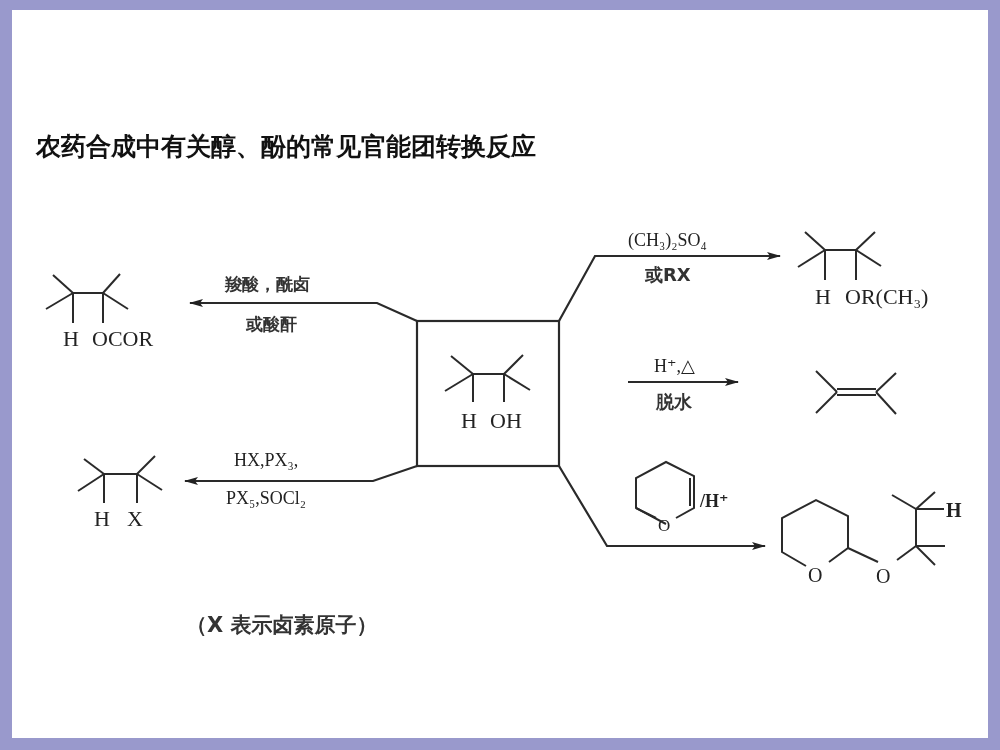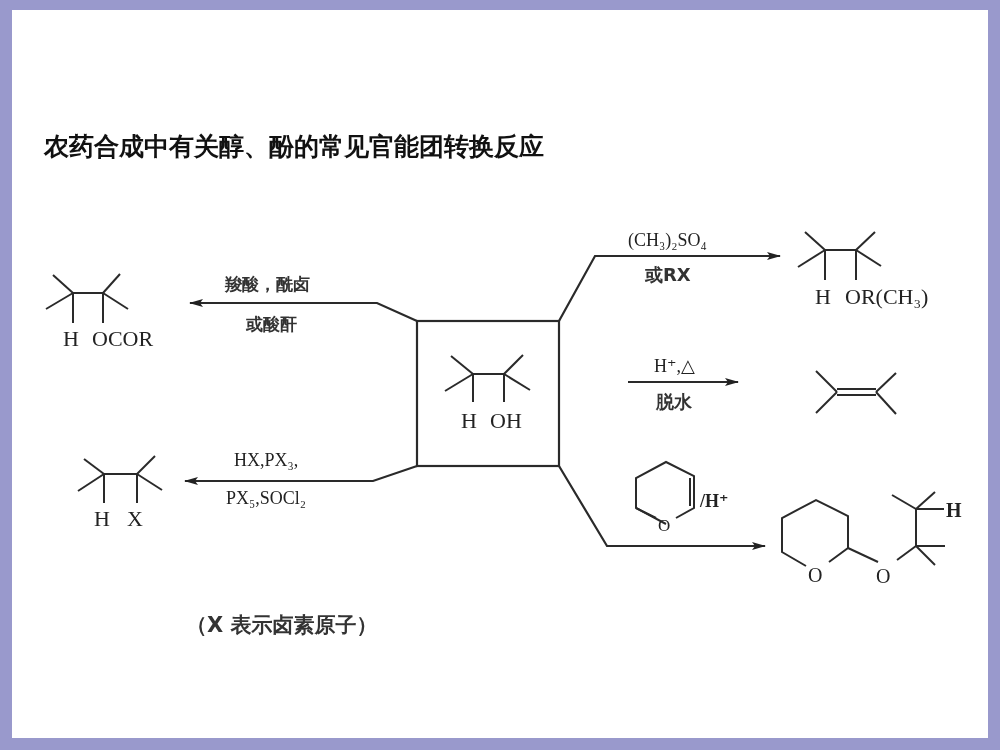--- a/index.html
+++ b/index.html
@@ -11,21 +11,21 @@
     font-family: "DejaVu Sans", sans-serif;
   }
   .slide {
     position: absolute;
     left: 12px; top: 10px;
     width: 976px; height: 728px;
     background: #ffffff;
   }
   .title {
     position: absolute;
-    left: 44px; top: 130px;
+    left: 36px; top: 130px;
     font-family: "DejaVu Sans", sans-serif;
     font-size: 25px;
     font-weight: bold;
     color: #111111;
     letter-spacing: 0px;
     white-space: nowrap;
   }
   svg.diagram {
     position: absolute;
     left: 0; top: 0;

